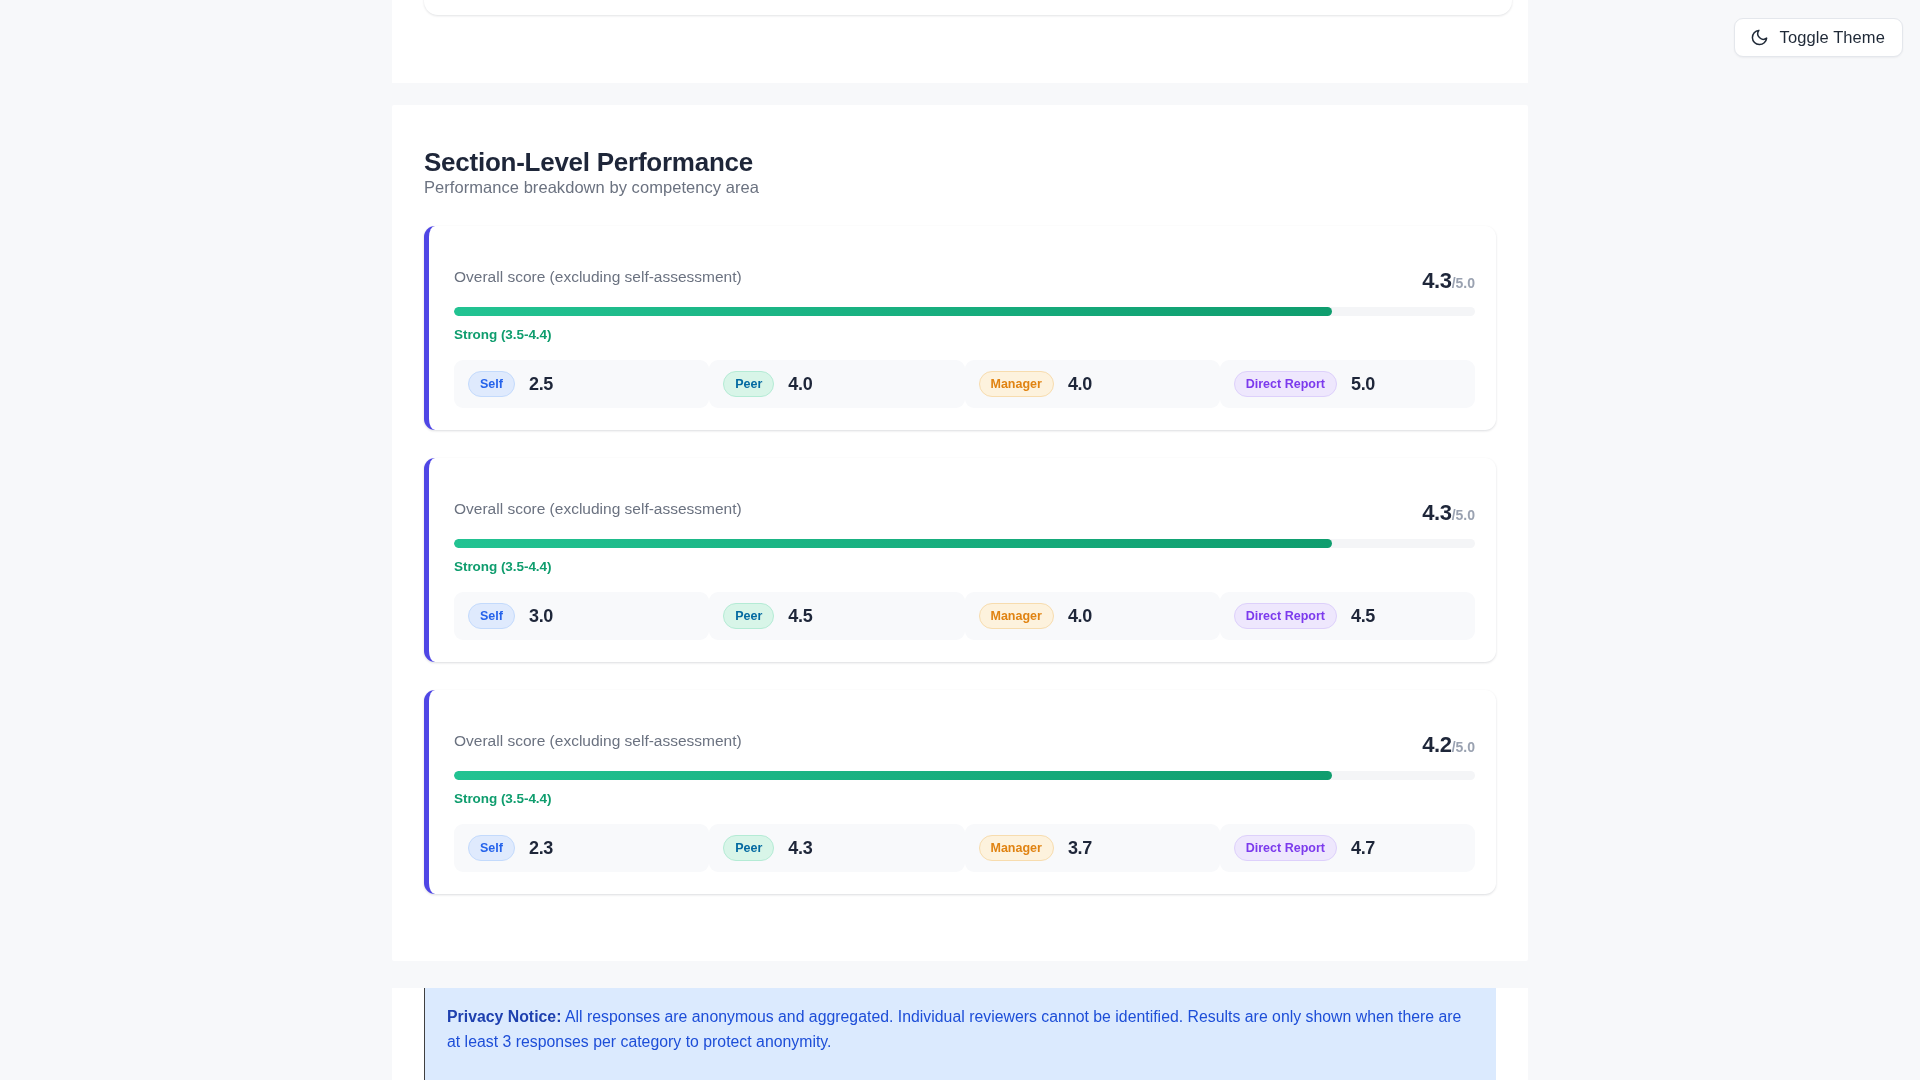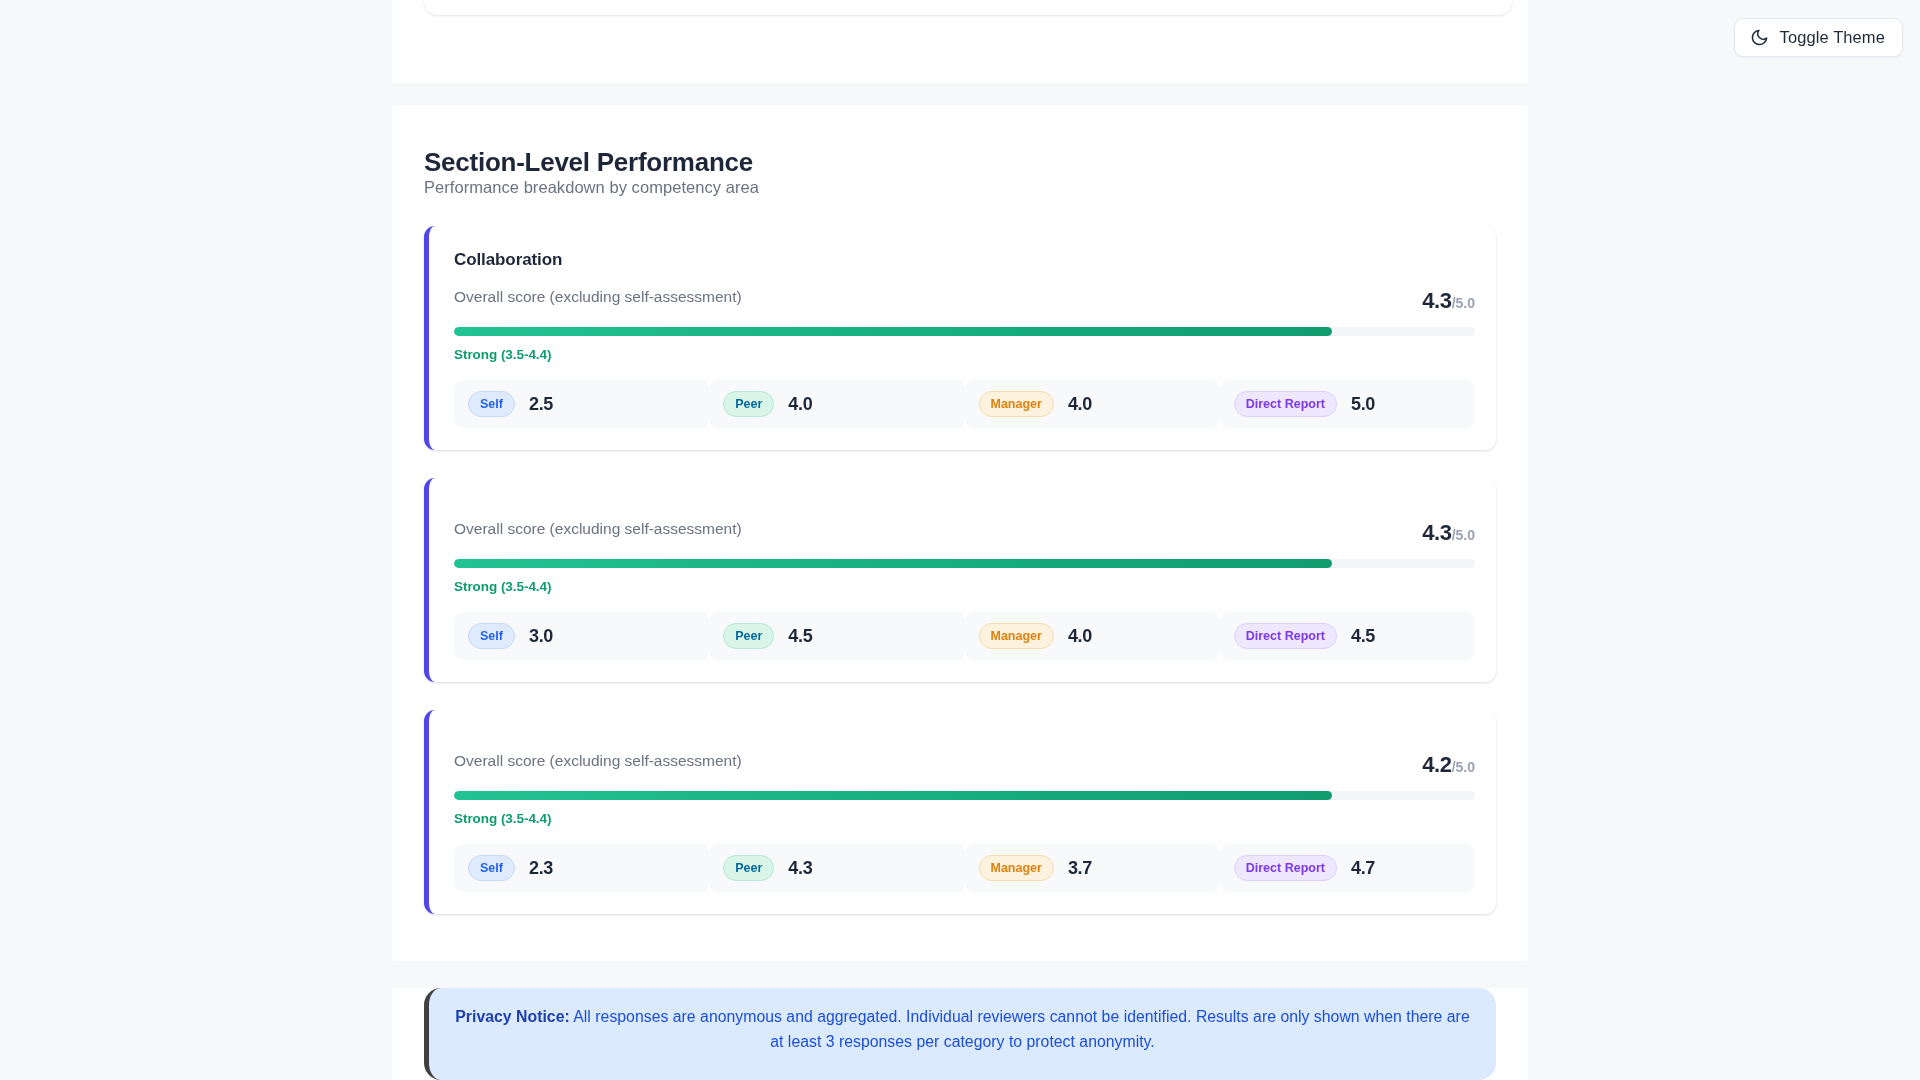--- a/index.html
+++ b/index.html
@@ -113,25 +113,24 @@
 
   
   .notice{
     position:absolute; left:392px; top:988px;
     width:1136px; height:92px;
     background:#ffffff;
     padding:0 32px;
   }
   .notice-box{
     background:#dbeafe;
-    border-left:5px solid #404040;
-    border-radius:17px;
+    border-left:1px solid #404040;
+    border-radius:0;
     padding:17px 22px 18px 22px;
     height:100%;
-    text-align:center;
   }
   .notice-text{
     font-size:15.8px; color:#1d4ed8; line-height:1.58; letter-spacing:.02px;
   }
   .notice-text b{ font-weight:700; color:#1e40af; }
 </style>
 </head>
 <body>
 
 <div id="root">
@@ -147,21 +146,20 @@
     </span>
     <span class="lbl">Toggle Theme</span>
   </div>
 
   <div class="panel">
     <div class="panel-inner">
       <h1 class="page-title">Section-Level Performance</h1>
       <div class="page-sub">Performance breakdown by competency area</div>
       <div class="cards" id="cards">
           <div class="sec-card" style="--accent: #4f46e5;">
-    <div class="sec-name">Collaboration</div>
     <div class="score-row">
       <span class="score-caption">Overall score (excluding self-assessment)</span>
       <span class="score-val">
         <span class="big">4.3</span>
         <span class="den">/5.0</span>
       </span>
     </div>
     <div class="track">
       <div class="fill" style="width:86%"></div>
     </div>

